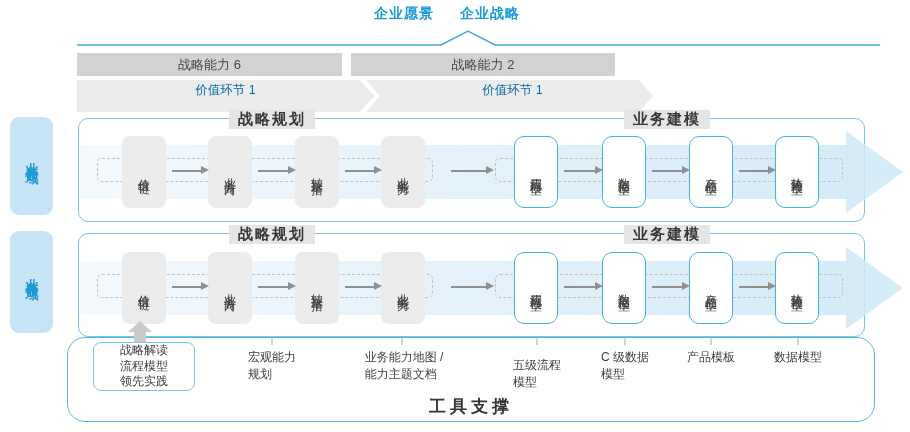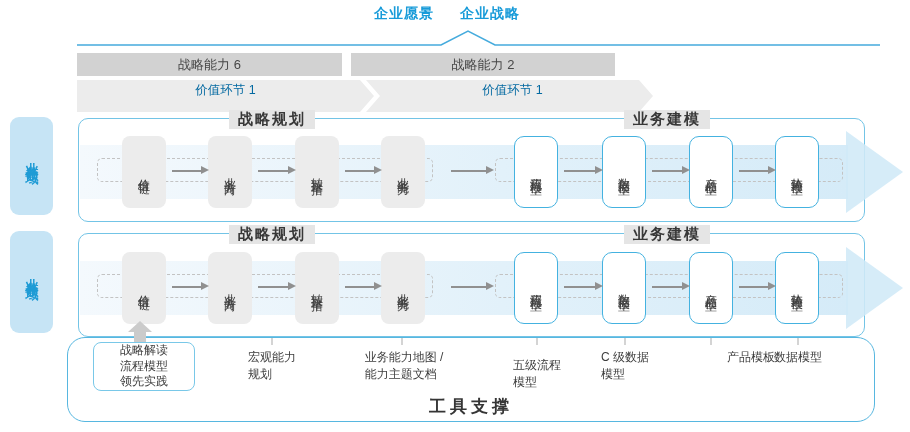--- a/index.html
+++ b/index.html
@@ -201,21 +201,21 @@
     <div>能力主题文档</div>
   </div>
   <div class="anno" style="left:537px;margin-top:8px;">
     <div>五级流程</div>
     <div>模型</div>
   </div>
   <div class="anno" style="left:625px;">
     <div>C 级数据</div>
     <div>模型</div>
   </div>
-  <div class="anno" style="left:711px;margin-left:40px;">
+  <div class="anno" style="left:711px;">
     <div>产品模板</div>
     <div></div>
   </div>
   <div class="anno" style="left:798px;">
     <div>数据模型</div>
     <div></div>
   </div>
 
 </div>
 

